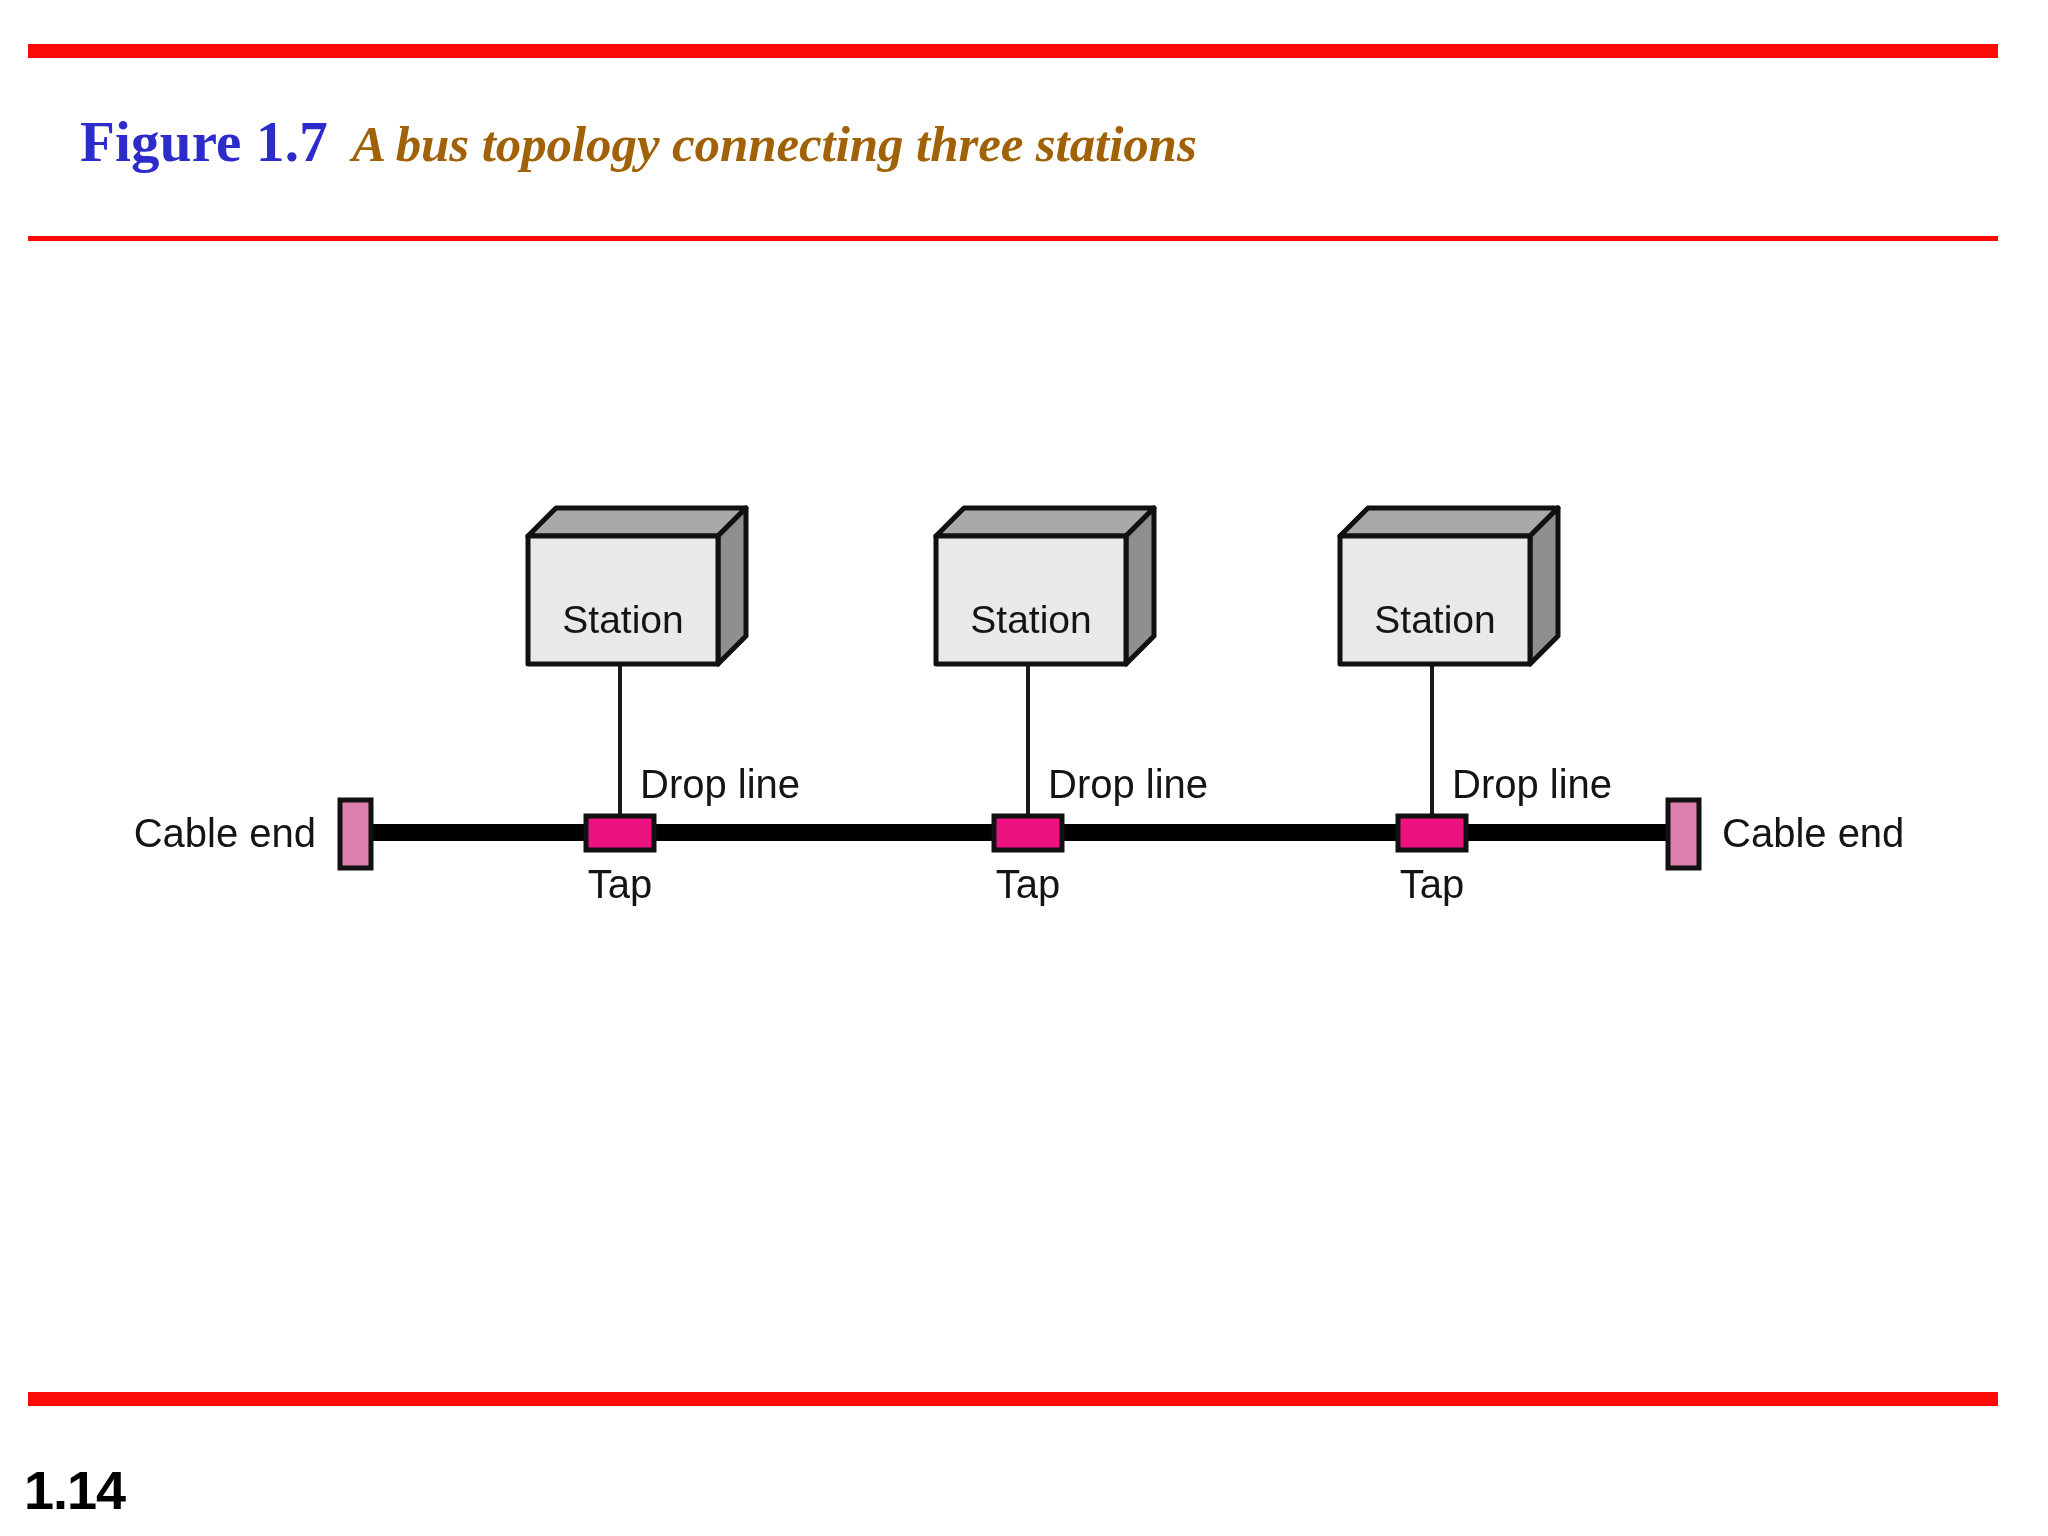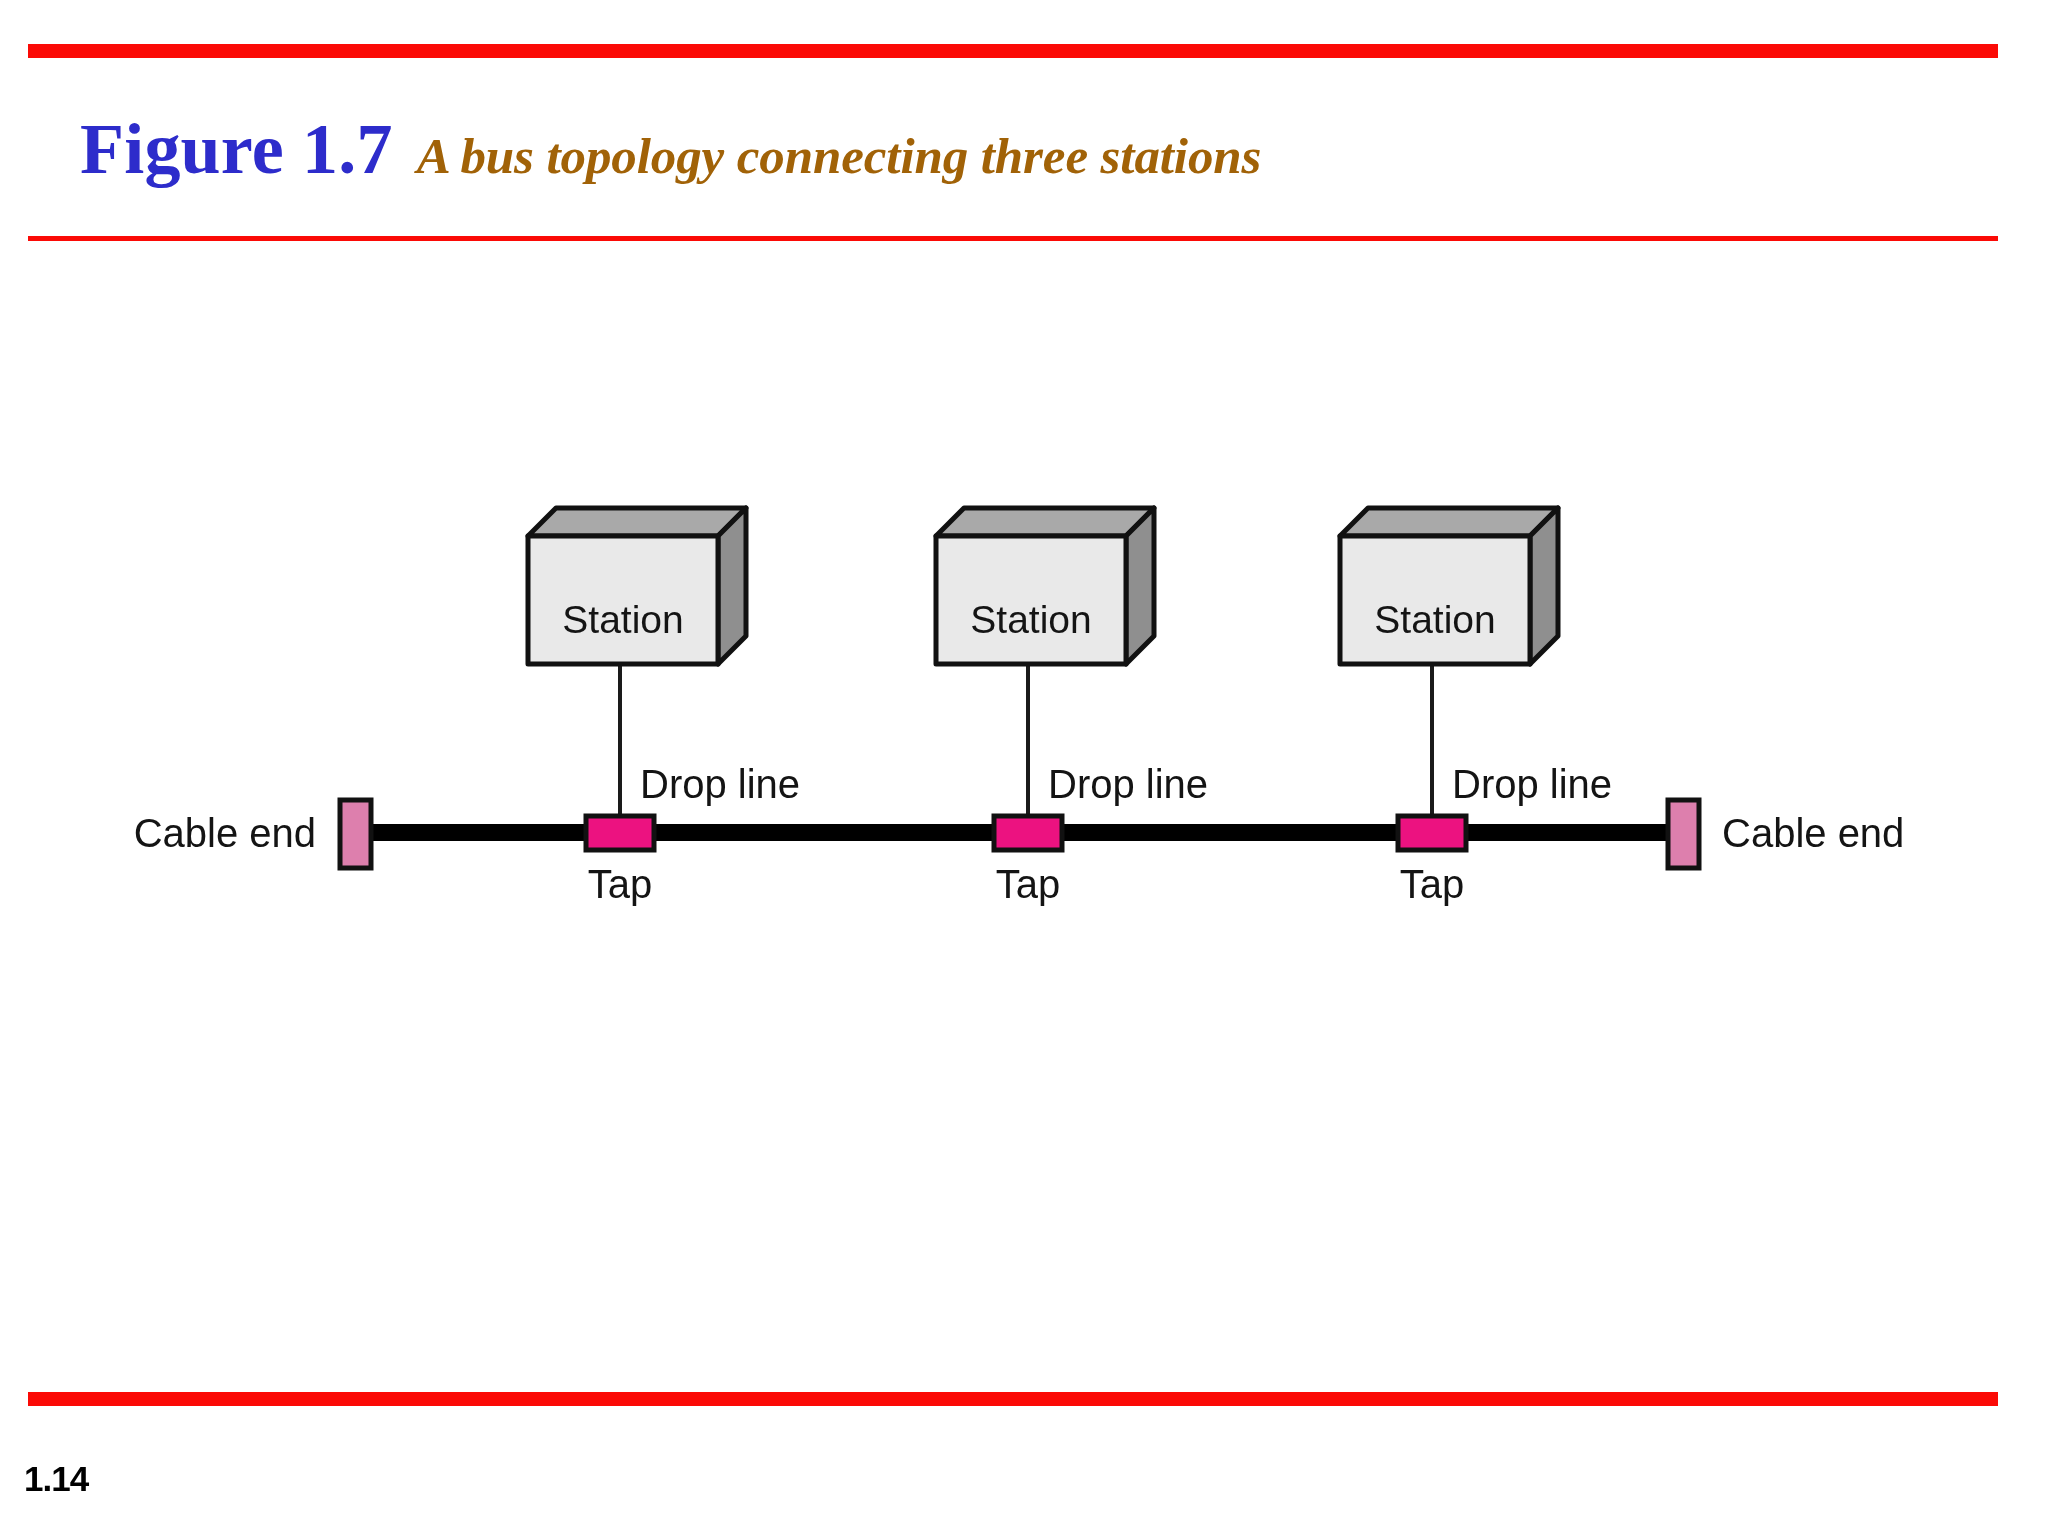--- a/index.html
+++ b/index.html
@@ -46,42 +46,42 @@
   .heading {
     position: absolute;
     left: 80px;
     top: 113px;
     white-space: nowrap;
     line-height: 1;
   }
   .heading-figure {
     font-family: "Liberation Serif", serif;
     font-weight: bold;
-    font-size: 72px;
+    font-size: 57px;
     color: #2d2ccb;
     letter-spacing: 0.2px;
   }
   .heading-caption {
     font-family: "Liberation Serif", serif;
     font-weight: bold;
     font-style: italic;
     font-size: 51px;
     color: #a16207;
     margin-left: 24px;
     letter-spacing: -0.1px;
   }
 
   
   .page-number {
     position: absolute;
     left: 24px;
     top: 1459px;
     font-family: "Liberation Sans", sans-serif;
     font-weight: bold;
-    font-size: 35px;
+    font-size: 54px;
     color: #000000;
     letter-spacing: -1px;
   }
 
   
   .diagram {
     position: absolute;
     left: 0;
     top: 0;
     width: 2048px;

